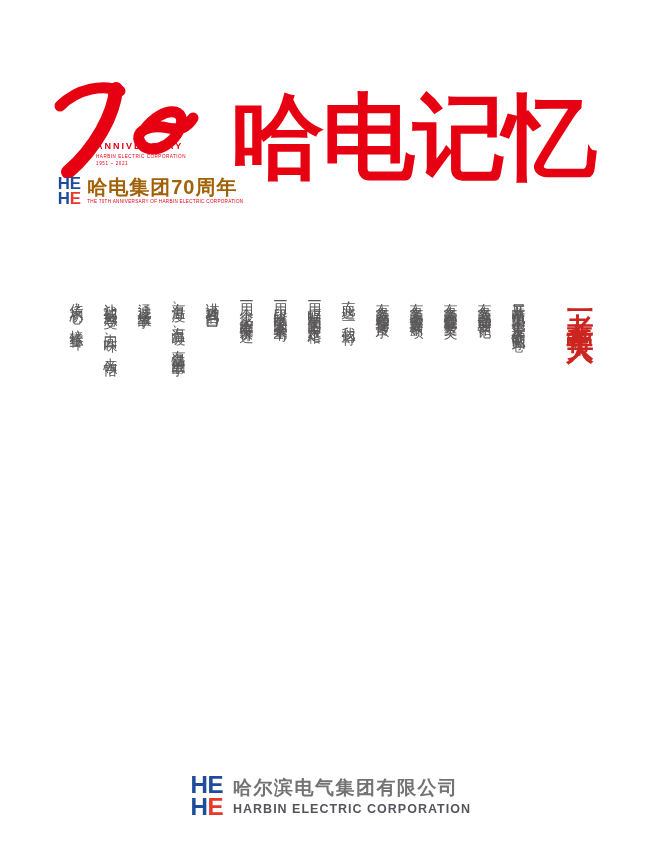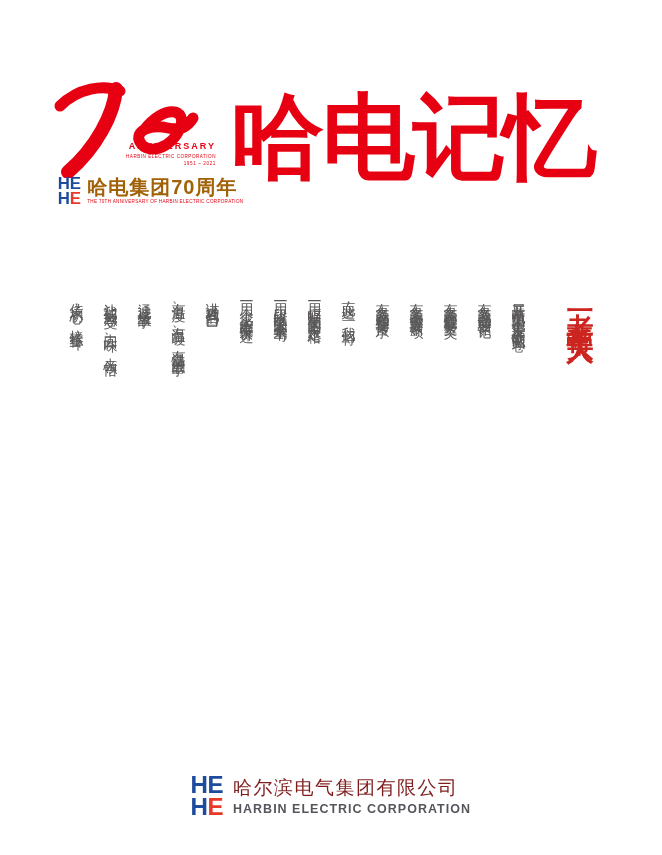--- a/index.html
+++ b/index.html
@@ -3,21 +3,21 @@
 <meta charset="utf-8">
 <style>
   html,body{margin:0;padding:0;background:#e9e9e9;}
   #page{
     position:relative;width:662px;height:855px;margin:0 auto;
     background:#ffffff;overflow:hidden;
     font-family:"Liberation Sans","DejaVu Sans",sans-serif;
   }
   
   .mark70{position:absolute;left:52px;top:78px;width:150px;height:100px;}
-  .ann-lines{position:absolute;left:96px;top:141px;width:120px;text-align:right;color:#e60012;}
+  .ann-lines{position:absolute;left:96px;top:141px;width:120px;text-align:left;color:#e60012;}
   .ann1{font-size:9px;font-weight:bold;letter-spacing:2px;}
   .ann2{font-size:4.6px;letter-spacing:.5px;margin-top:2.5px;}
   .ann3{font-size:4.6px;letter-spacing:.6px;margin-top:2px;}
   
   .he-mark{display:flex;flex-direction:column;justify-content:center;
     font-weight:900;font-family:"Liberation Sans",sans-serif;line-height:1;}
   .he-row{display:flex;}
   .he-row span{display:block;letter-spacing:0;transform:scaleX(1.05);}
   .he-blue{color:#1e4b9b;}
   .he-red{color:#e73828;}
@@ -46,21 +46,21 @@
   .verse{
     margin:0 0 0 20px;
     font-size:14px;color:#595757;letter-spacing:2.4px;line-height:1;
   }
   
   .footer{
     position:absolute;left:0;right:0;top:774px;
     display:flex;justify-content:center;align-items:center;gap:10px;
   }
   .footer-text{display:flex;flex-direction:column;}
-  .footer-cn{font-size:19px;color:#7f1d1d;letter-spacing:1.5px;font-weight:normal;line-height:24px;}
+  .footer-cn{font-size:19px;color:#737373;letter-spacing:1.5px;font-weight:bold;line-height:24px;}
   .footer-en{font-size:12.5px;color:#54565b;font-weight:bold;letter-spacing:1px;margin-top:2px;}
 </style>
 </head>
 <body>
 
 <div id="page">
 
   <div class="mark70">
     <svg width="150" height="100" viewBox="0 0 150 100" fill="none">
       <path d="M8 28 C 26 10, 52 6, 68 13" stroke="#e60012" stroke-width="11" stroke-linecap="round"></path>

